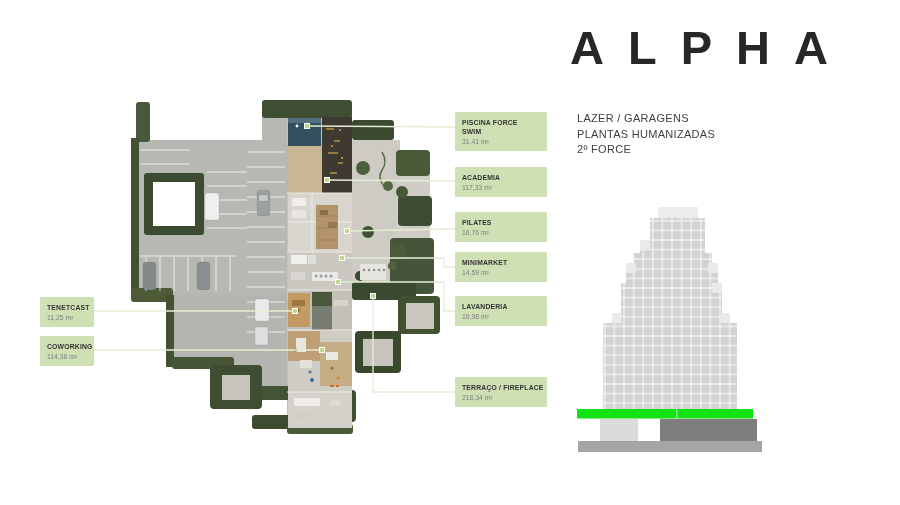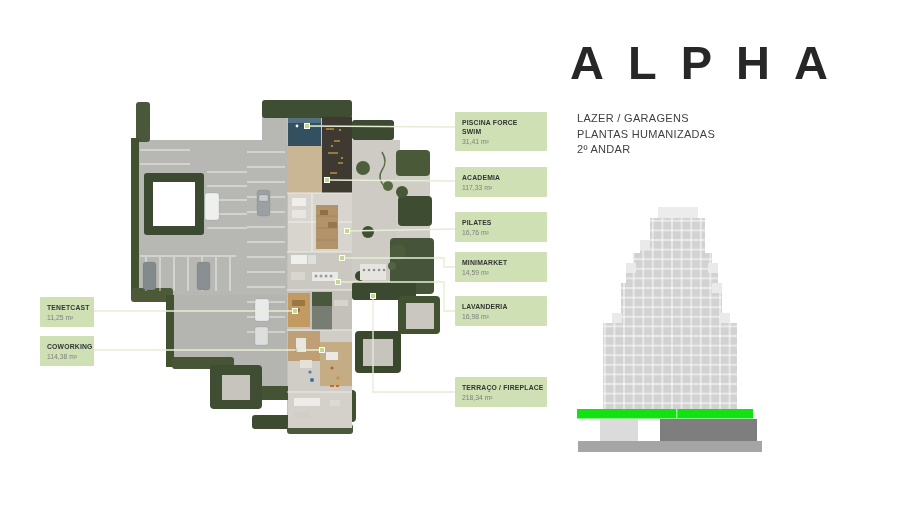--- a/index.html
+++ b/index.html
@@ -4,21 +4,21 @@
 <style>
   html,body{margin:0;padding:0;}
   body{
     width:900px;height:505px;background:#ffffff;position:relative;overflow:hidden;
     font-family:"Liberation Sans", sans-serif;
   }
   .scene{position:absolute;left:0;top:0;width:900px;height:505px;}
 
   
   .logo{
-    position:absolute;left:570px;top:35px;width:300px;
+    position:absolute;left:570px;top:20px;width:300px;
     font-size:47px;font-weight:bold;letter-spacing:24px;color:#272727;
     white-space:nowrap;
   }
   .subtitle{
     position:absolute;left:577px;top:111px;
     font-size:11px;line-height:15.5px;color:#3f3f3f;letter-spacing:.3px;
   }
 
   
   .plan-label{
@@ -267,21 +267,21 @@
     <rect x="660" y="419" width="97" height="22" fill="#7e7e7e"></rect>
     <rect x="578" y="441" width="184" height="11" fill="#a5a5a5"></rect>
   </g>
 </svg>
 
 <div class="logo">ALPHA</div>
 
 <div class="subtitle">
   <div>LAZER / GARAGENS</div>
   <div>PLANTAS HUMANIZADAS</div>
-  <div>2º ANDAR</div>
+  <div>2º FORCE</div>
 </div>
 
 <div class="plan-label lb-piscina">
   <div class="t wrap">PISCINA FORCE SWIM</div>
   <div class="a">31,41 m²</div>
 </div>
 <div class="plan-label lb-academia">
   <div class="t">ACADEMIA</div>
   <div class="a">117,33 m²</div>
 </div>

